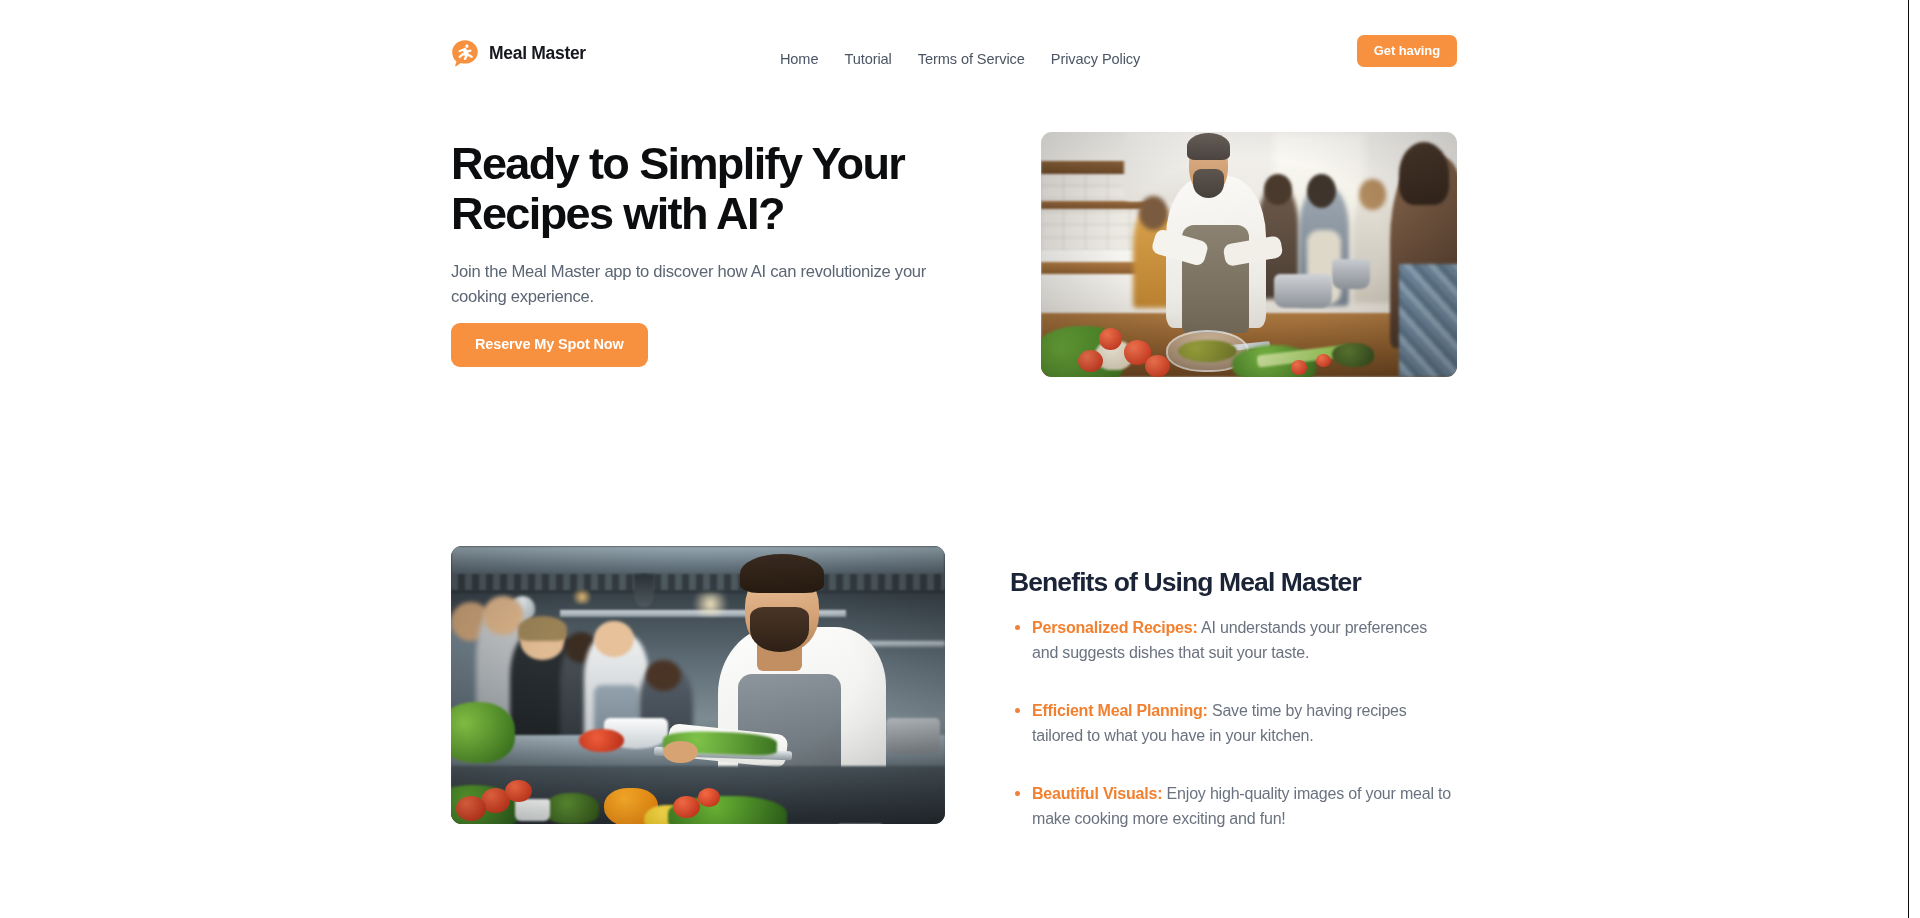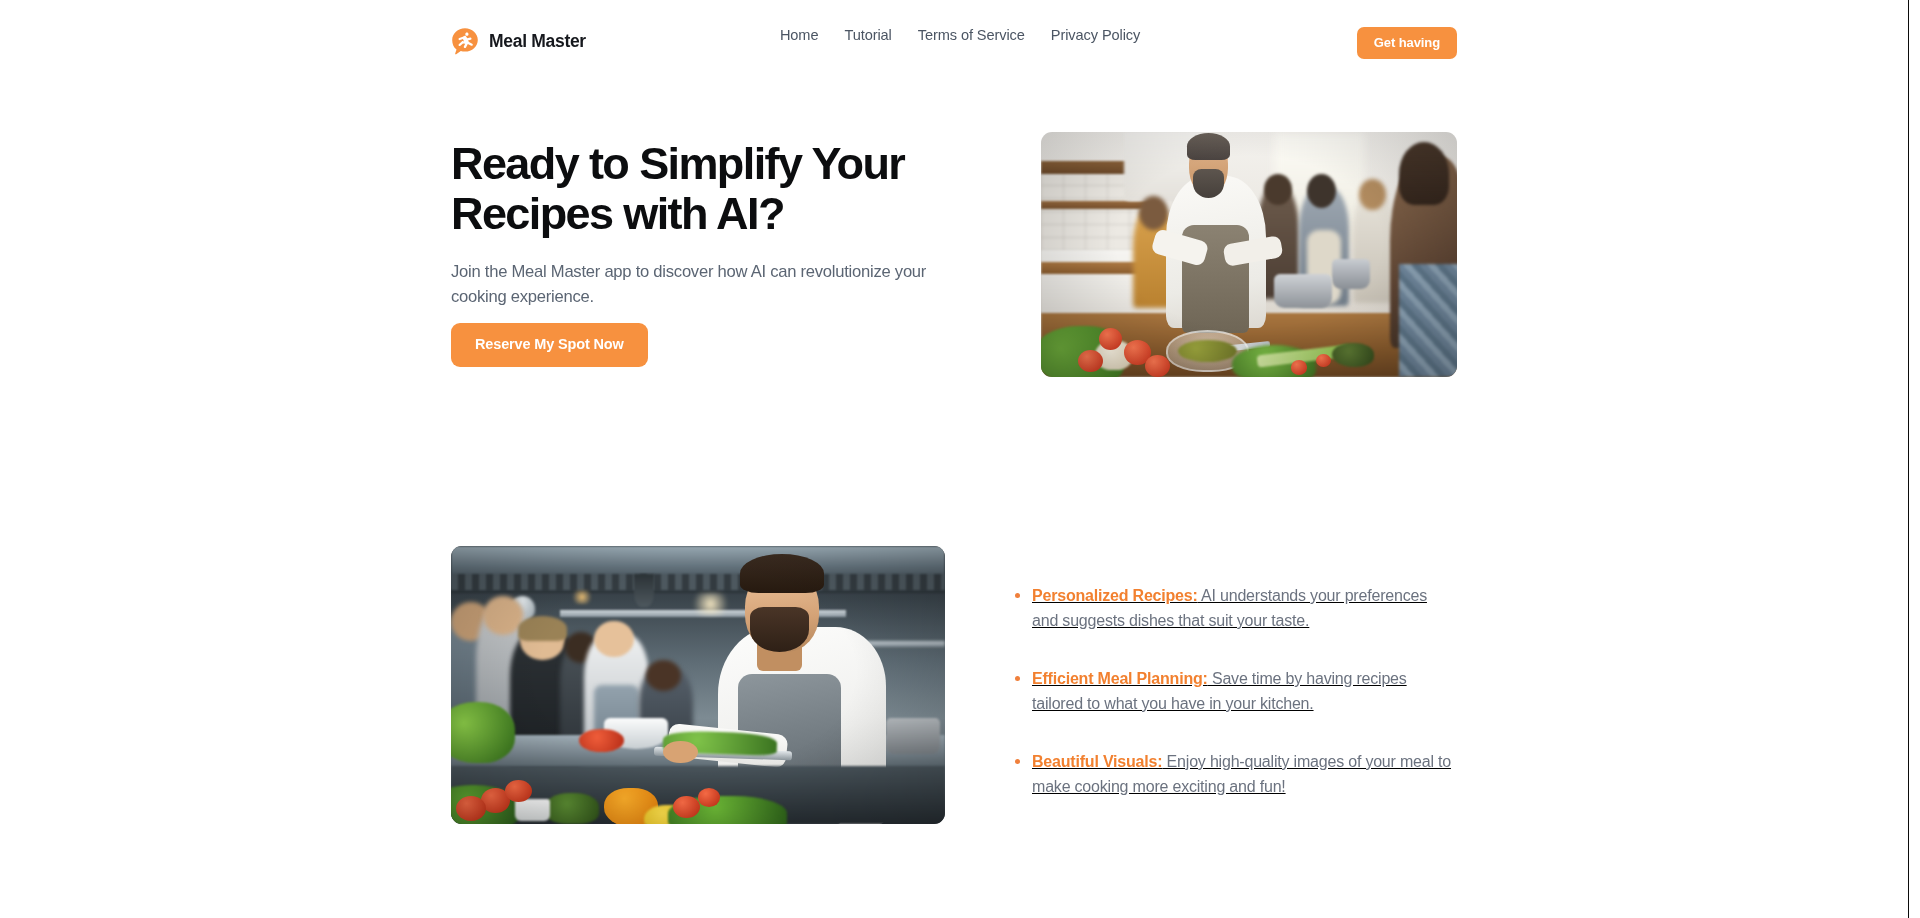--- a/index.html
+++ b/index.html
@@ -51,21 +51,21 @@
   }
 
   
   header.site-header {
     width: 100%;
     padding-top: 27px;
   }
 
   .header-inner {
     display: flex;
-    align-items: flex-start;
+    align-items: flex-end;
     height: 40px;
   }
 
   .brand {
     display: flex;
     align-items: center;
     gap: 10px;
     flex: 0 0 auto;
     cursor: pointer;
   }
@@ -205,21 +205,20 @@
     font-weight: bold;
     color: #1b2436;
     letter-spacing: -0.9px;
     margin: 0;
   }
 
   ul.benefits-list {
     margin-top: 17px;
     padding-left: 22px;
     list-style: none;
-    text-decoration: underline;
   }
 
   ul.benefits-list li {
     position: relative;
     font-size: 16px;
     line-height: 25px;
     color: #6b727f;
     letter-spacing: -0.2px;
     margin-bottom: 33px;
   }
@@ -755,20 +754,21 @@
         <div class="ck-tom" style="left:6%;bottom:4%;width:6%;height:9%;"></div>
         <div class="ck-tom" style="left:11%;bottom:8%;width:5.5%;height:8%;"></div>
         <div class="ck-tom" style="left:1%;bottom:1%;width:6%;height:9%;"></div>
         <div class="ck-tom" style="left:45%;bottom:2%;width:5.5%;height:8%;"></div>
         <div class="ck-tom" style="left:50%;bottom:6%;width:4.5%;height:7%;"></div>
         <div class="layer img-vignette"></div>
       </div>
     </div>
 
     <div class="benefits-text">
+      <h2 class="benefits-title">Benefits of Using Meal Master</h2>
 
       <ul class="benefits-list">
         <li>
           <span class="bullet-dot"></span>
           <span class="b-label">Personalized Recipes:</span><span> AI understands your preferences and suggests dishes that suit your taste.</span>
         </li>
         <li>
           <span class="bullet-dot"></span>
           <span class="b-label">Efficient Meal Planning:</span><span> Save time by having recipes tailored to what you have in your kitchen.</span>
         </li>

